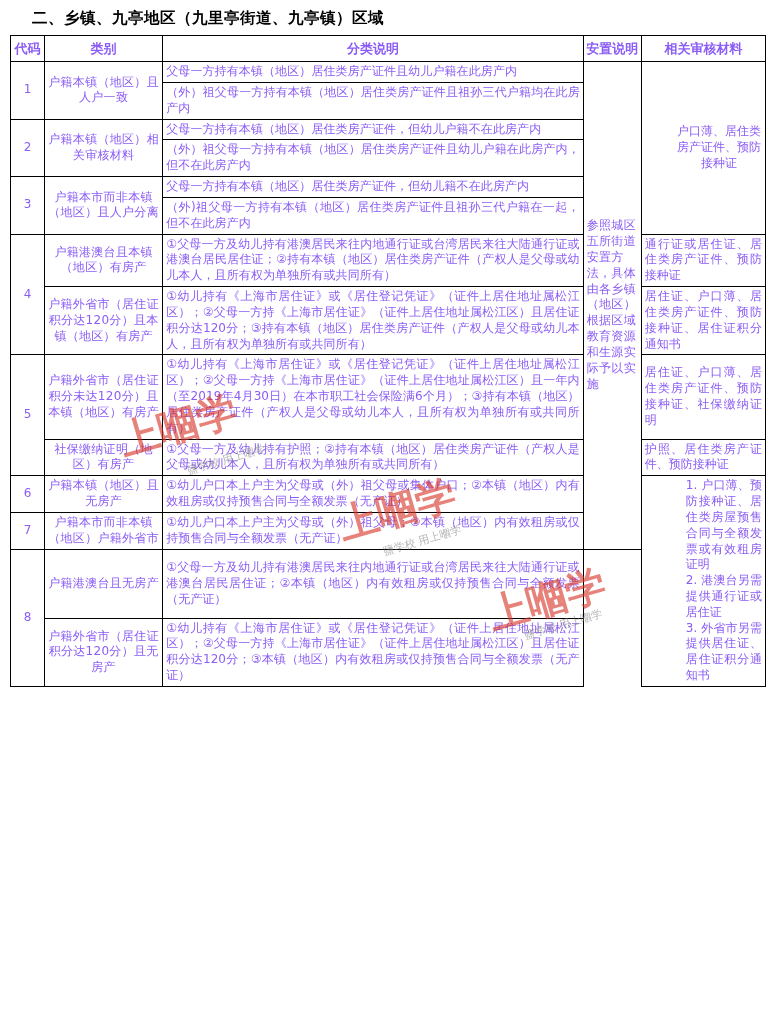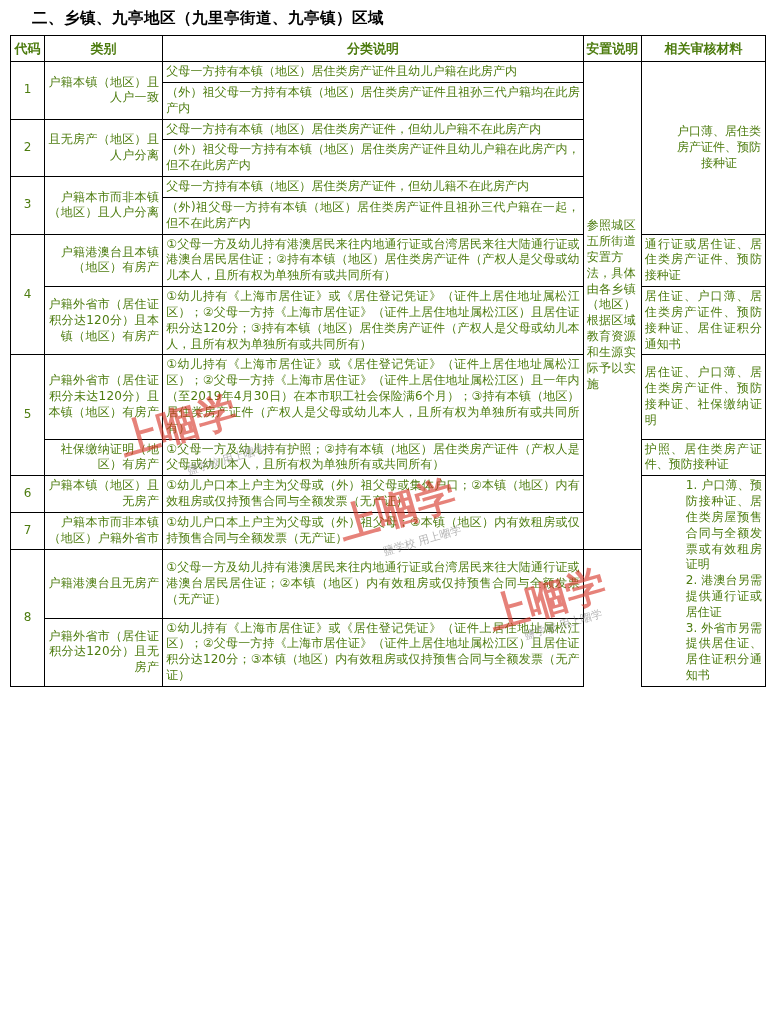--- a/index.html
+++ b/index.html
@@ -34,40 +34,40 @@
     width: 756px;
     table-layout: fixed;
     margin: 0;
   }
   table.main th, table.main td {
     border: 1px solid #000;
     vertical-align: middle;
     padding: 2px 3px;
     font-size: 12px;
     line-height: 1.32;
-    color: #4d7c0f;
+    color: #8b5cf6;
   }
   table.main th {
     text-align: center;
     font-weight: bold;
     font-size: 13px;
     padding: 4px 2px;
   }
   .col-code { width: 34px; }
   .col-cat { width: 118px; }
   .col-desc { width: 420px; }
   .col-note { width: 58px; }
   .col-mat { width: 124px; }
 
   td.code {
     text-align: center;
     font-size: 13px;
   }
   td.cat {
-    text-align: right;
+    text-align: center;
     letter-spacing: 0.3px;
     padding: 3px 6px;
     margin-left: 40px;
   }
   td.desc {
     text-align: justify;
     text-justify: inter-ideograph;
     letter-spacing: 0.1px;
     padding: 3px 5px;
   }
@@ -145,21 +145,21 @@
         <td class="desc">父母一方持有本镇（地区）居住类房产证件且幼儿户籍在此房产内</td>
         <td class="note" rowspan="12">参照城区五所街道安置方法，具体由各乡镇（地区）根据区域教育资源和生源实际予以实施</td>
         <td class="mat center" rowspan="6">户口薄、居住类房产证件、预防接种证</td>
       </tr>
       <tr>
         <td class="desc">（外）祖父母一方持有本镇（地区）居住类房产证件且祖孙三代户籍均在此房产内</td>
       </tr>
 
       <tr>
         <td class="code" rowspan="2">2</td>
-        <td class="cat" rowspan="2">且无房产（地区）且人户分离</td>
+        <td class="cat" rowspan="2">户籍本镇（地区）相关审核材料</td>
         <td class="desc">父母一方持有本镇（地区）居住类房产证件，但幼儿户籍不在此房产内</td>
       </tr>
       <tr>
         <td class="desc">（外）祖父母一方持有本镇（地区）居住类房产证件且幼儿户籍在此房产内，但不在此房产内</td>
       </tr>
 
       <tr>
         <td class="code" rowspan="2">3</td>
         <td class="cat" rowspan="2">户籍本市而非本镇（地区）且人户分离</td>
         <td class="desc">父母一方持有本镇（地区）居住类房产证件，但幼儿籍不在此房产内</td>

